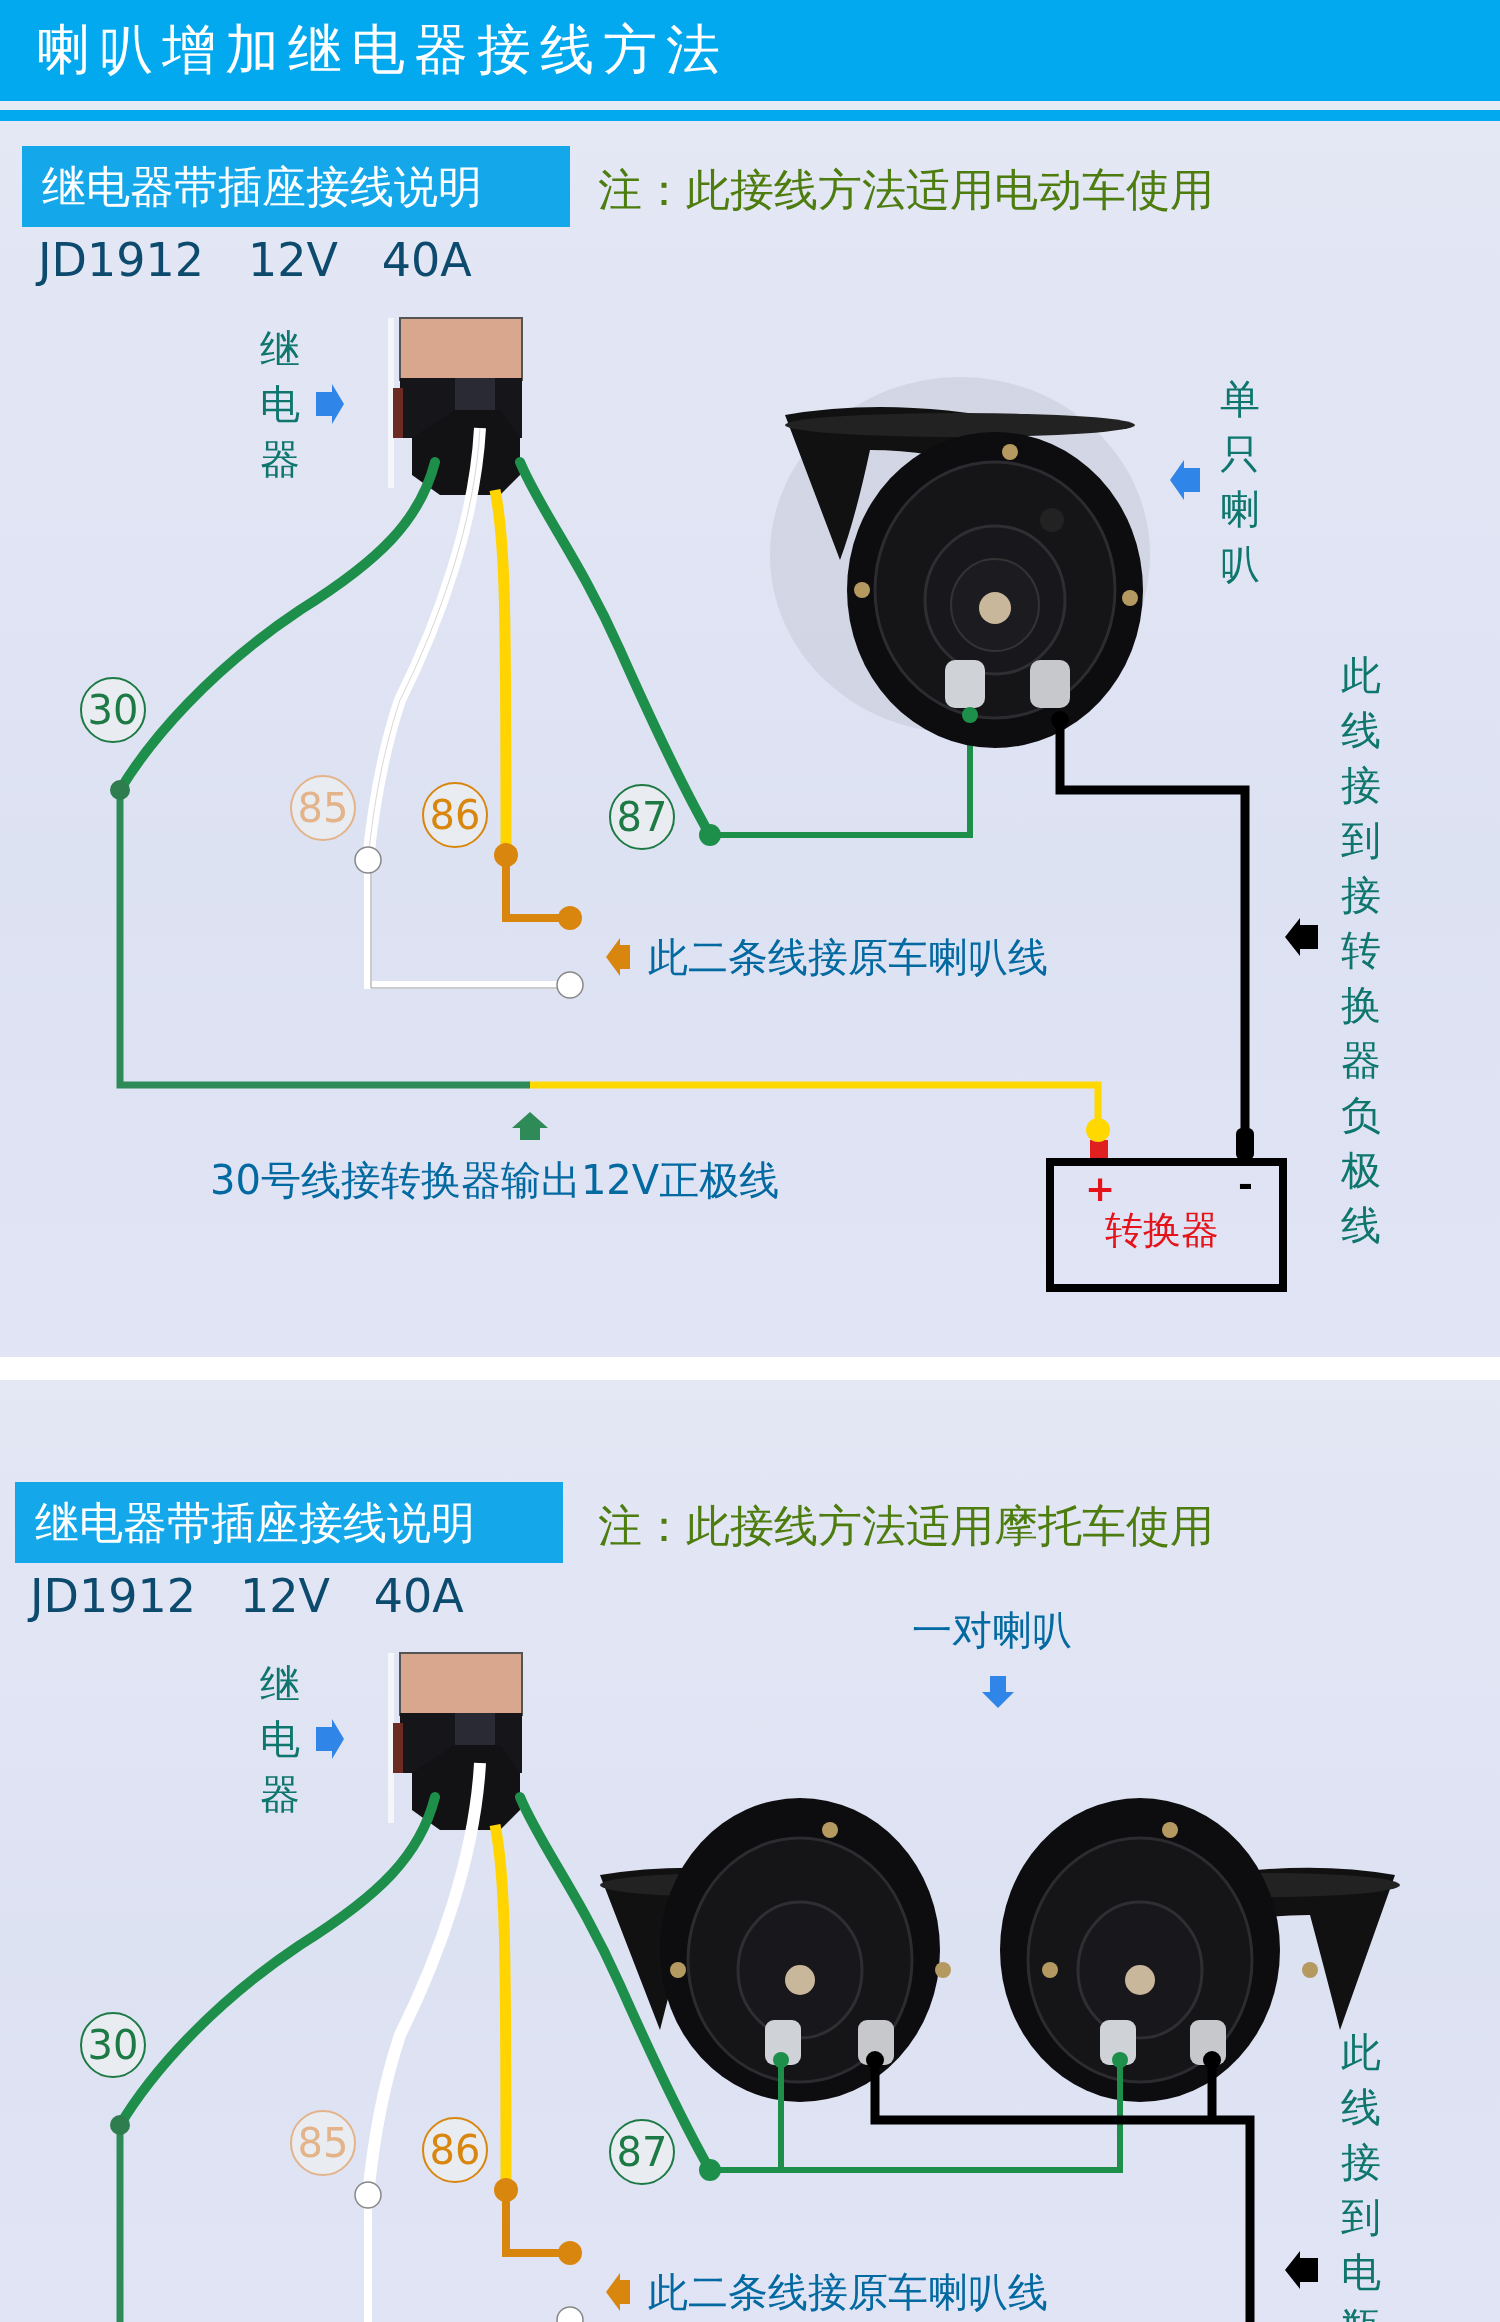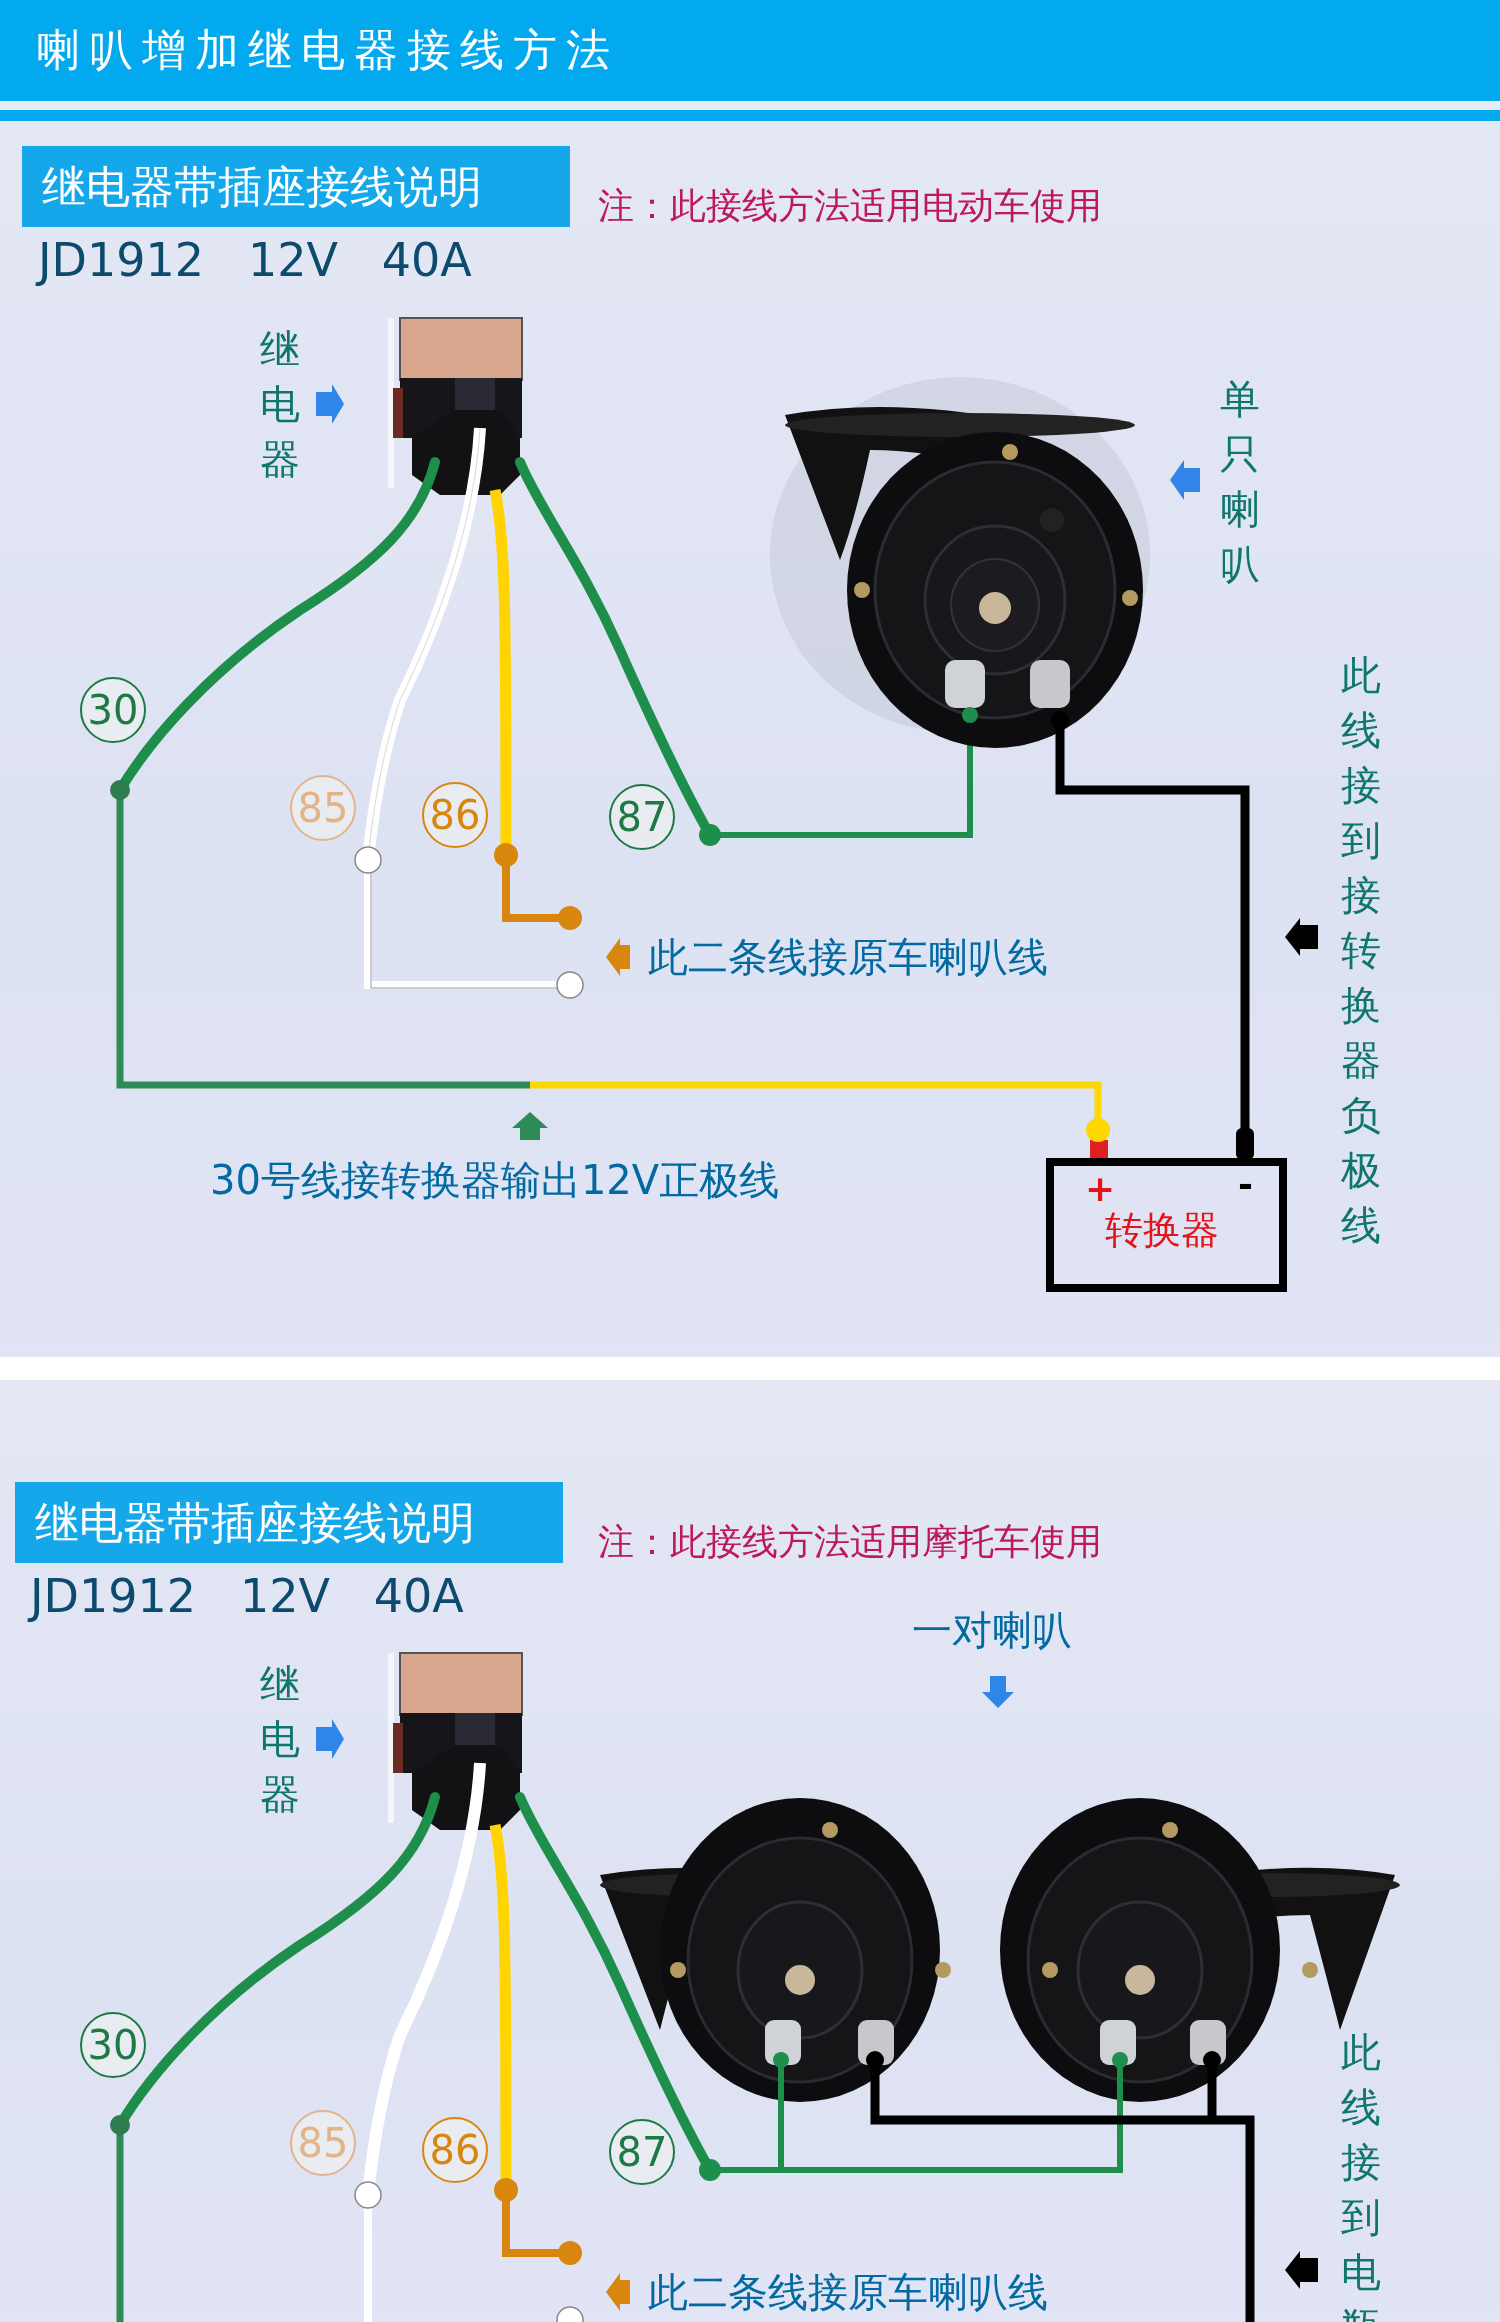--- a/index.html
+++ b/index.html
@@ -1,25 +1,25 @@
 <!DOCTYPE html>
 <html><head>
 <meta charset="utf-8">
 <style>
   html,body{margin:0;padding:0;}
   body{width:1500px;height:2322px;position:relative;overflow:hidden;background:#dfe3f3;font-family:"DejaVu Sans","Liberation Sans",sans-serif;}
   .abs{position:absolute;}
   .header{left:0;top:0;width:1500px;height:101px;background:#03a9ef;}
-  .header-title{left:36px;top:14px;font-size:44px;color:#fff;letter-spacing:9px;line-height:72px;white-space:nowrap;}
+  .header-title{left:36px;top:14px;font-size:54px;color:#fff;letter-spacing:9px;line-height:72px;white-space:nowrap;}
   .hstripe1{left:0;top:101px;width:1500px;height:9px;background:#e6ecf6;}
   .hstripe2{left:0;top:110px;width:1500px;height:11px;background:#03a9ef;}
   .panel{left:0;width:1500px;background:linear-gradient(180deg,#e4e7f4 0%,#dde2f3 60%,#e0e4f4 100%);}
   .sep{left:0;top:1357px;width:1500px;height:23px;background:#ffffff;}
   .label-box{background:#14a8ea;color:#fff;font-size:44px;line-height:81px;padding-left:20px;white-space:nowrap;box-sizing:border-box;}
-  .note{color:#be185d;font-size:36px;white-space:nowrap;line-height:60px;margin-top:16px;}
+  .note{color:#4d7c0f;font-size:44px;white-space:nowrap;line-height:60px;}
   .spec{color:#0c4a6e;font-size:46px;white-space:pre;line-height:40px;}
   .vtext{color:#0f766e;font-size:40px;line-height:55px;width:50px;text-align:center;word-break:break-all;}
   .htext{color:#0369a1;font-size:40px;white-space:nowrap;line-height:50px;}
   .pin{border-radius:50%;border:2px solid;box-sizing:border-box;font-size:40px;text-align:center;line-height:62px;width:66px;height:66px;background:rgba(240,244,240,0.6);}
   svg{position:absolute;left:0;top:0;}
 </style>
 </head>
 <body>
 
 <div class="abs header">

